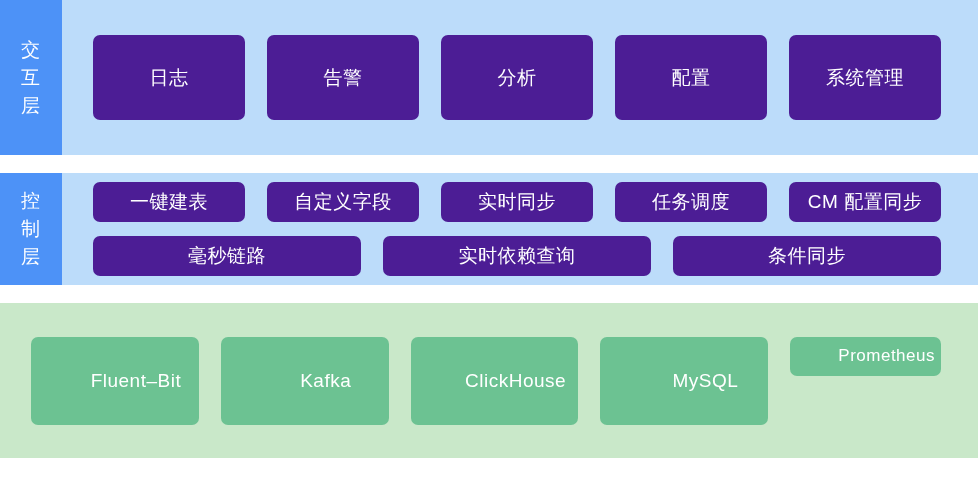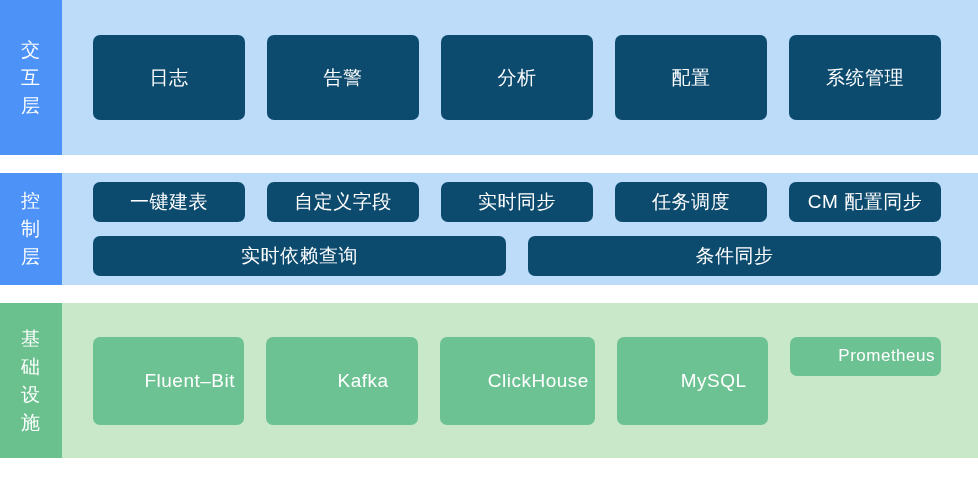--- a/index.html
+++ b/index.html
@@ -85,21 +85,21 @@
     letter-spacing: 0.5px;
     padding: 0 6px;
   }
 
   
   .layer-interaction .layer-label,
   .layer-control .layer-label { background: #4d92f7; }
   .layer-interaction .layer-body,
   .layer-control .layer-body  { background: #bcdcfa; }
   .layer-interaction .node,
-  .layer-control .node        { background: #0c4a6e; }
+  .layer-control .node        { background: #4c1d95; }
 
   
   .layer-infra .layer-label { background: #6bc18e; }
   .layer-infra .layer-body  { background: #c9e8c9; }
   .layer-infra .node        { background: #6cc292; padding-left: 48px; }
 
   
   .layer-interaction .node { height: 85px; }
 
   
@@ -147,30 +147,28 @@
     </div>
     <div class="layer-body">
       <div class="row">
         <div class="node">一键建表</div>
         <div class="node">自定义字段</div>
         <div class="node">实时同步</div>
         <div class="node">任务调度</div>
         <div class="node">CM 配置同步</div>
       </div>
       <div class="row">
+        <div class="node">毫秒链路</div>
         <div class="node">实时依赖查询</div>
         <div class="node">条件同步</div>
       </div>
     </div>
   </section>
 
   <section class="layer layer-infra">
-    <div class="layer-label">
-      <span class="vtext">基础设施</span>
-    </div>
     <div class="layer-body">
       <div class="row">
         <div class="node">Fluent–Bit</div>
         <div class="node">Kafka</div>
         <div class="node">ClickHouse</div>
         <div class="node">MySQL</div>
         <div class="infra-stack">
           <div class="node">Prometheus</div>
         </div>
       </div>

